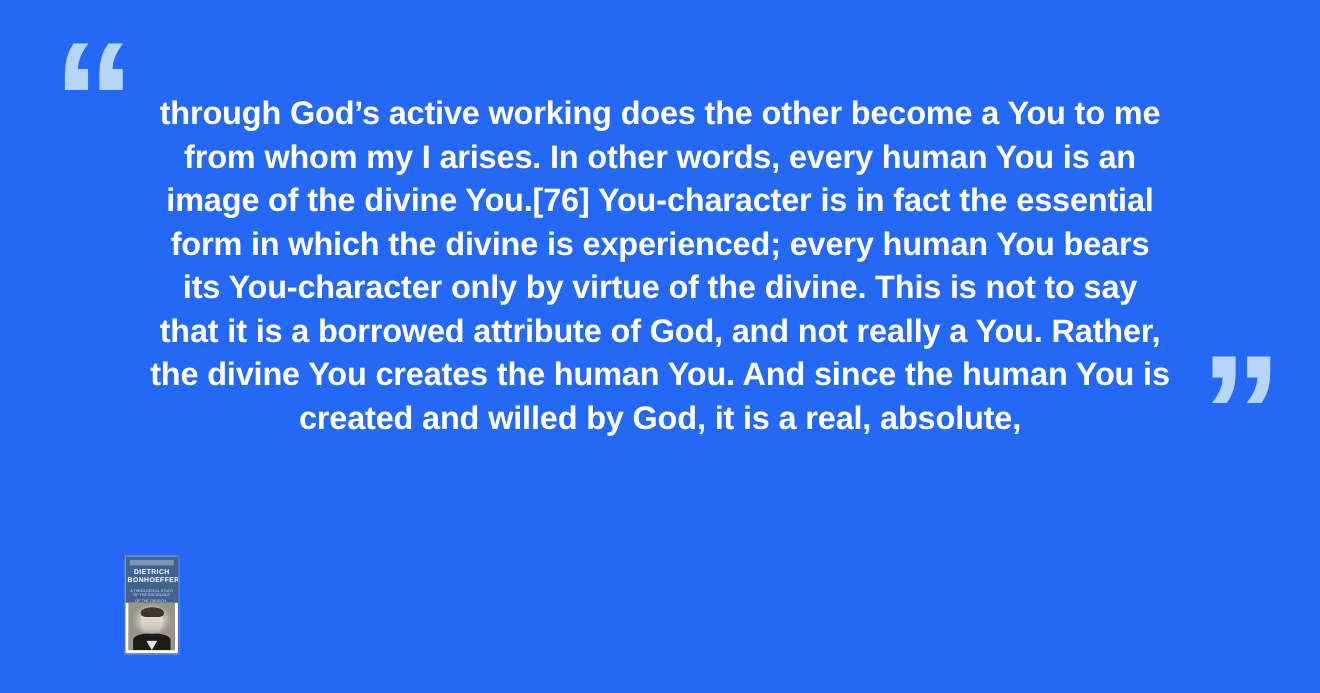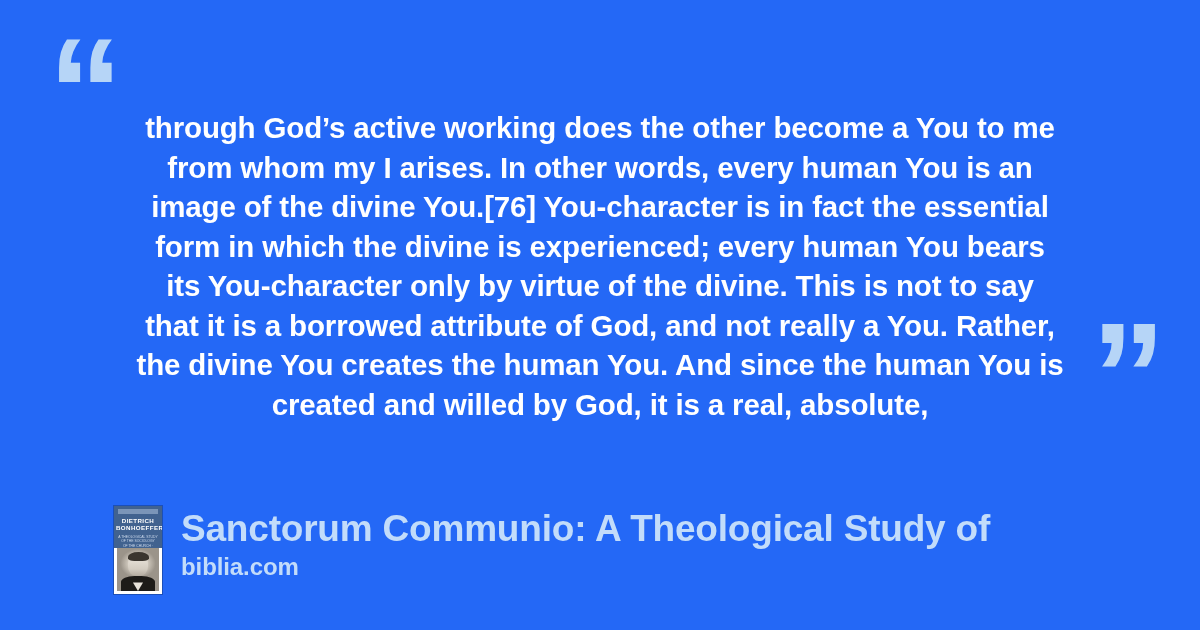--- a/index.html
+++ b/index.html
@@ -41,21 +41,20 @@
     top: 300px;
   }
 
   
   #quote-block {
     position: absolute;
     left: 100px;
     top: 84px;
     width: 1000px;
     text-align: center;
-    margin-top: 24px;
   }
   #quote-text {
     margin: 0;
     color: #ffffff;
     font-family: "Liberation Sans", sans-serif;
     font-weight: 700;
     font-size: 29.5px;
     line-height: 39.5px;
     letter-spacing: -0.15px;
     white-space: pre-line;
@@ -216,20 +215,16 @@
       <div class="bt-subtitle">A THEOLOGICAL STUDY OF THE SOCIOLOGY
 OF THE CHURCH  ·  DIETRICH BONHOEFFER WORKS</div>
       <div class="bt-photo">
         <div class="bt-body"></div>
         <div class="bt-collar"></div>
         <div class="bt-head"></div>
         <div class="bt-hair"></div>
       </div>
     </div>
 
-    <div id="footer-text">
-      <div id="book-title">Sanctorum Communio: A Theological Study of</div>
-      <div id="site-name">biblia.com</div>
-    </div>
 
   </div>
 
 </div>
 
 </body></html>

